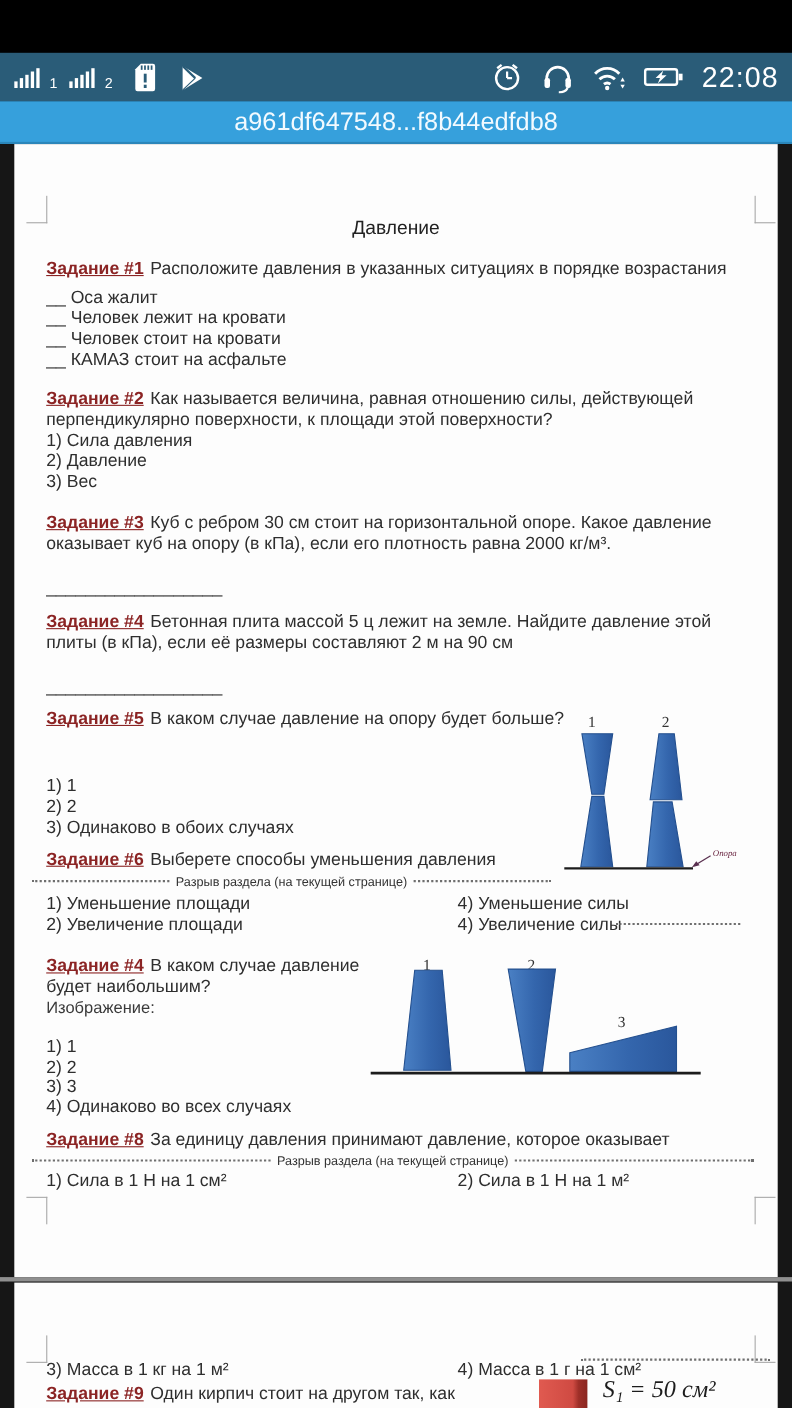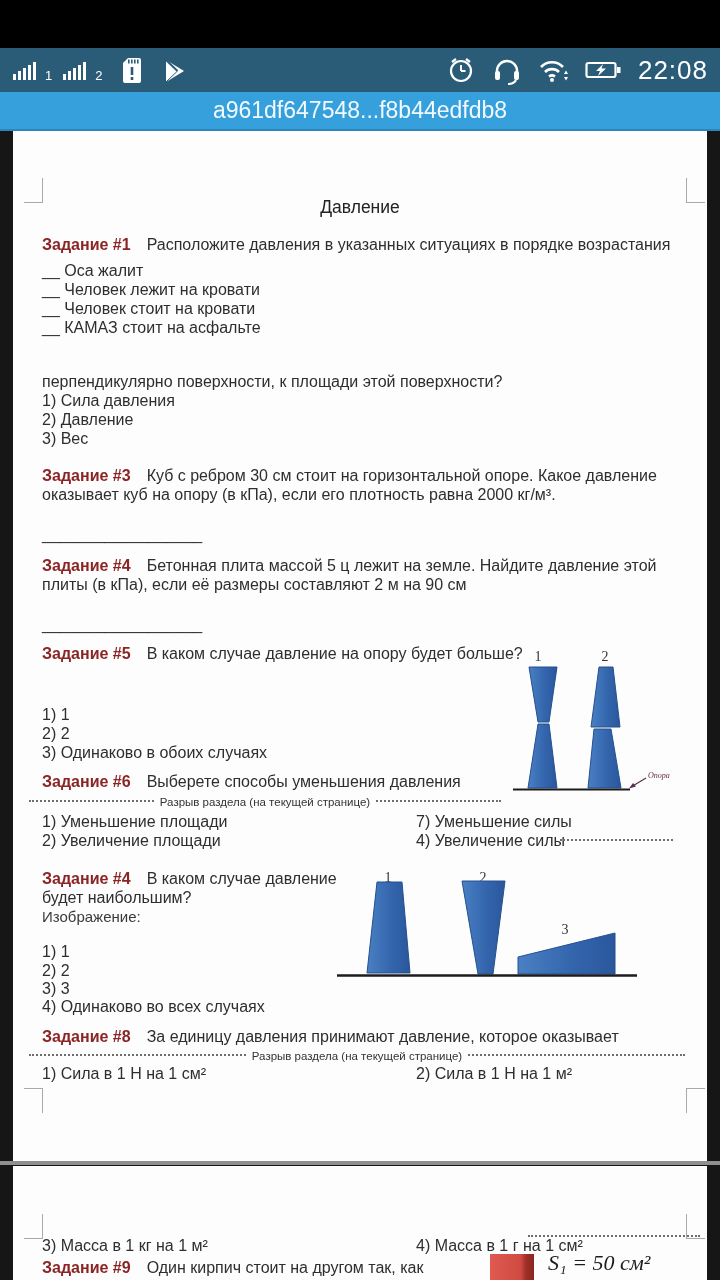--- a/index.html
+++ b/index.html
@@ -20,21 +20,21 @@
   
   .viewer{position:absolute;left:0;top:131px;width:720px;height:1149px;background:#161616;}
   .page{position:absolute;left:13px;width:694px;background:#fdfdfd;overflow:hidden;}
   .page1{top:0;height:1030px;}
   .separator{position:absolute;left:0;top:1030px;width:720px;height:4px;background:#8f8f8f;}
   .page2{top:1035px;height:114px;}
   
   .line{position:absolute;left:29px;font-size:16px;color:#2e2e2e;white-space:nowrap;line-height:19px;}
   .doc-title{position:absolute;left:0;width:100%;text-align:center;font-size:17.5px;
              font-weight:normal;color:#222;}
-  .tlabel{color:#8b2424;font-weight:bold;margin-right:16px;text-align:center;}
+  .tlabel{color:#8b2424;font-weight:bold;text-decoration:underline;margin-right:6px;text-align:center;}
   .col-r{position:absolute;left:374px;top:0;white-space:nowrap;}
   .caption{font-size:15px;color:#3a3a3a;}
   .sbreak{position:absolute;height:16px;text-align:center;}
   .sbreak .bline{position:absolute;left:0;right:0;top:8px;border-top:2px dotted #6e6e6e;}
   .sbreak .btext{position:relative;background:#fdfdfd;padding:0 5px;font-size:11.5px;color:#333;}
   .dotseg{position:absolute;border-top:2px dotted #6e6e6e;}
   
   .crop{position:absolute;width:18px;height:24px;}
   .crop.tl{border-right:1px solid #a9a9a9;border-bottom:1px solid #a9a9a9;}
   .crop.tr{border-left:1px solid #a9a9a9;border-bottom:1px solid #a9a9a9;}
@@ -134,20 +134,21 @@
       <div class="crop tr" style="left:673px;top:47px"></div>
 
       <div class="doc-title" style="top:66px">Давление</div>
 
       <div class="line" style="top:104px"><span class="tlabel">Задание #1</span><span>Расположите давления в указанных ситуациях в порядке возрастания</span></div>
       <div class="line" style="top:130px">__ Оса жалит</div>
       <div class="line" style="top:149px">__ Человек лежит на кровати</div>
       <div class="line" style="top:187px">__ КАМАЗ стоит на асфальте</div>
       <div class="line" style="top:168px">__ Человек стоит на кровати</div>
 
+      <div class="line" style="top:222px"><span class="tlabel">Задание #2</span><span>Как называется  величина, равная отношению силы, действующей</span></div>
       <div class="line" style="top:241px">перпендикулярно поверхности, к площади этой поверхности?</div>
       <div class="line" style="top:260px">1) Сила давления</div>
       <div class="line" style="top:279px">2) Давление</div>
       <div class="line" style="top:298px">3) Вес</div>
 
       <div class="line" style="top:335px"><span class="tlabel">Задание #3</span><span>Куб с ребром 30 см стоит на горизонтальной опоре. Какое давление</span></div>
       <div class="line" style="top:354px">оказывает куб на опору (в кПа), если его плотность равна 2000 кг/м³.</div>
       <div class="line" style="top:394px">__________________</div>
 
       <div class="line" style="top:425px"><span class="tlabel">Задание #4</span><span>Бетонная плита массой 5 ц лежит на земле. Найдите давление этой</span></div>
@@ -182,21 +183,21 @@
 
       <div class="line" style="top:641px"><span class="tlabel">Задание #6</span><span>Выберете способы уменьшения давления</span></div>
 
       <div class="sbreak" style="left:16px;top:661px;width:472px">
         <span class="bline"></span>
         <span class="btext">Разрыв раздела (на текущей странице)</span>
       </div>
 
       <div class="line" style="top:681px;right:0">
         <span>1) Уменьшение площади</span>
-        <span class="col-r">7) Уменьшение силы</span>
+        <span class="col-r">4) Уменьшение силы</span>
       </div>
       <div class="line" style="top:700px;right:0">
         <span>2) Увеличение площади</span>
         <span class="col-r">4) Увеличение силы</span>
       </div>
       <div class="dotseg" style="left:547px;top:708px;width:113px"></div>
 
       <div class="line" style="top:738px"><span class="tlabel">Задание #4</span><span>В каком случае давление</span></div>
       <div class="line" style="top:757px">будет наибольшим?</div>
       <div class="line caption" style="top:776px">Изображение:</div>

